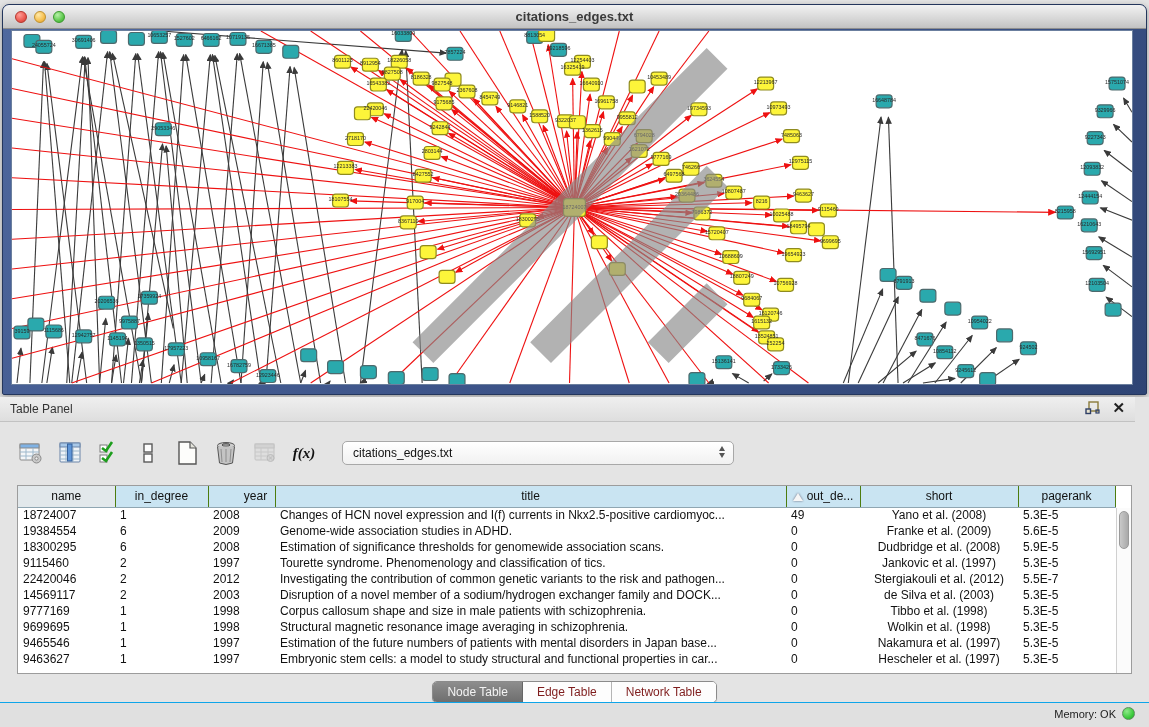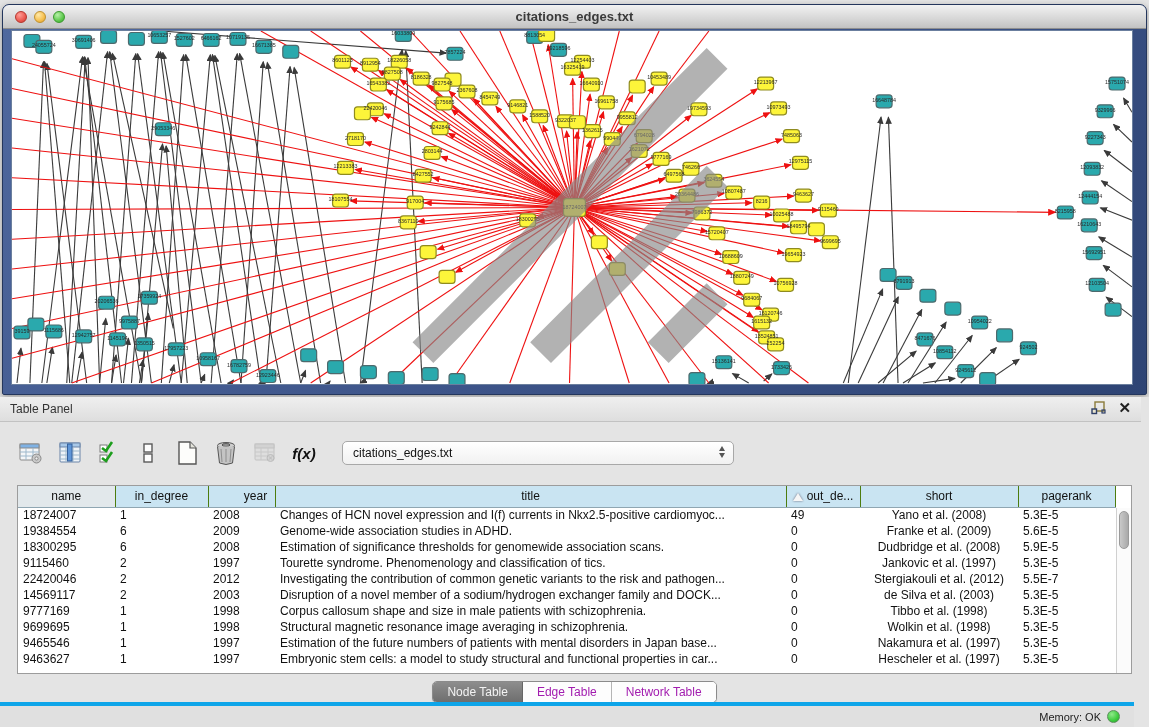--- a/index.html
+++ b/index.html
@@ -19,30 +19,30 @@
   .tl.red{left:12px;background:radial-gradient(circle at 35% 30%,#ff9d96,#ec5a50 60%,#c93a31);border:1px solid #b5352c;}
   .tl.yellow{left:31px;background:radial-gradient(circle at 35% 30%,#ffe9a8,#f6bf4f 60%,#d89e2b);border:1px solid #c0912f;}
   .tl.green{left:50px;background:radial-gradient(circle at 35% 30%,#b7f0a8,#5fc94f 60%,#37a32b);border:1px solid #3b9a2e;}
   .net-canvas{position:absolute;left:8px;top:25px;right:13px;bottom:9px;background:#fff;
     border:1px solid #6b7f9e;overflow:hidden;}
   .net-canvas svg{display:block;width:100%;height:100%;}
   .resize-grip{position:absolute;right:2px;bottom:2px;width:12px;height:12px;opacity:.65;}
 
   
   .table-panel{position:absolute;left:0;top:397px;width:1149px;bottom:0;background:#e4e4e4;}
-  .panel-header{position:absolute;left:0;top:0;right:8px;height:25px;
+  .panel-header{position:absolute;left:0;top:0;right:14px;height:25px;
     background:linear-gradient(#efefef,#dedede);border-bottom:1px solid #c2c2c2;}
   .panel-title{position:absolute;left:10px;top:5px;font-size:12px;color:#333;}
   .panel-btns{position:absolute;right:10px;top:4px;display:flex;gap:12px;align-items:center;}
   .float-btn svg{display:block;}
   .close-btn{font-size:15px;font-weight:bold;color:#222;line-height:14px;cursor:default;}
 
   .toolbar{position:absolute;left:18px;top:38px;height:36px;display:flex;align-items:center;gap:13px;}
   .tb-icon{display:inline-flex;align-items:center;justify-content:center;width:26px;height:26px;}
-  .fx{font-family:Liberation Sans, sans-serif;font-style:italic;font-size:15px;font-weight:bold;color:#111;}
+  .fx{font-family:Liberation Serif, serif;font-style:italic;font-size:15px;font-weight:bold;color:#111;}
   .dropdown{margin-left:12px;width:392px;height:24px;border:1px solid #a8a8a8;border-radius:5px;
     background:linear-gradient(#ffffff,#f1f1f1);display:flex;align-items:center;position:relative;
     box-shadow:inset 0 1px 0 #fff;}
   .dropdown .dd-label{font-size:12px;color:#111;padding-left:10px;}
   .dd-arrows{position:absolute;right:8px;top:4px;display:flex;flex-direction:column;gap:2px;}
   .dd-arrows i{display:block;width:0;height:0;border-left:3.5px solid transparent;border-right:3.5px solid transparent;}
   .dd-up{border-bottom:5px solid #555;}
   .dd-down{border-top:5px solid #555;}
 
   .table-wrap{position:absolute;left:17px;right:17px;top:88px;height:189px;background:#fff;
@@ -58,26 +58,26 @@
   .sort-tri{display:inline-block;width:0;height:0;border-left:5px solid transparent;
     border-right:5px solid transparent;border-bottom:8px solid #f6f6f6;margin-right:4px;
     vertical-align:-1px;filter:drop-shadow(0 0 1px #667);}
   .vscroll{position:absolute;right:0;top:22px;bottom:0;width:15px;background:#fbfbfb;border-left:1px solid #d0d0d0;}
   .vthumb{position:absolute;left:2px;top:3px;width:10px;height:38px;border-radius:6px;
     background:linear-gradient(90deg,#c9c9c9,#a9a9a9);border:1px solid #9a9a9a;}
 
   .tabs-row{position:absolute;left:0;right:0;top:284px;display:flex;justify-content:center;}
   .seg{display:flex;border:1px solid #8b8b8b;border-radius:5px;overflow:hidden;background:#fff;
     box-shadow:0 1px 1px rgba(0,0,0,.15);}
-  .seg .tab{padding:3px 14px;font-size:12px;color:#a21caf;border-right:1px solid #b5b5b5;background:#fdfdfd;}
+  .seg .tab{padding:3px 14px;font-size:12px;color:#7f1d1d;border-right:1px solid #b5b5b5;background:#fdfdfd;}
   .seg .tab:last-child{border-right:none;}
   .seg .tab.active{background:linear-gradient(#8d8d8d,#6e6e6e);color:#f3f3f3;border-right-color:#666;}
 
-  .statusbar{position:absolute;left:0;right:15px;bottom:0;height:25px;background:#e0e0e0;
-    border-top:4px solid #0ea5e9;}
+  .statusbar{position:absolute;left:0;right:0;bottom:0;height:25px;background:#e0e0e0;
+    border-top:1px solid #0ea5e9;}
   .mem{position:absolute;right:14px;top:4px;display:flex;align-items:center;gap:6px;}
   .mem-label{font-size:11px;color:#222;}
   .mem-dot{width:13px;height:13px;border-radius:50%;
     background:radial-gradient(circle at 35% 30%,#8fe98a,#3ecb3e 60%,#21a32a);border:1px solid #5a8f5a;}
 </style>
 </head>
 <body>
 
 <div class="app">
 

